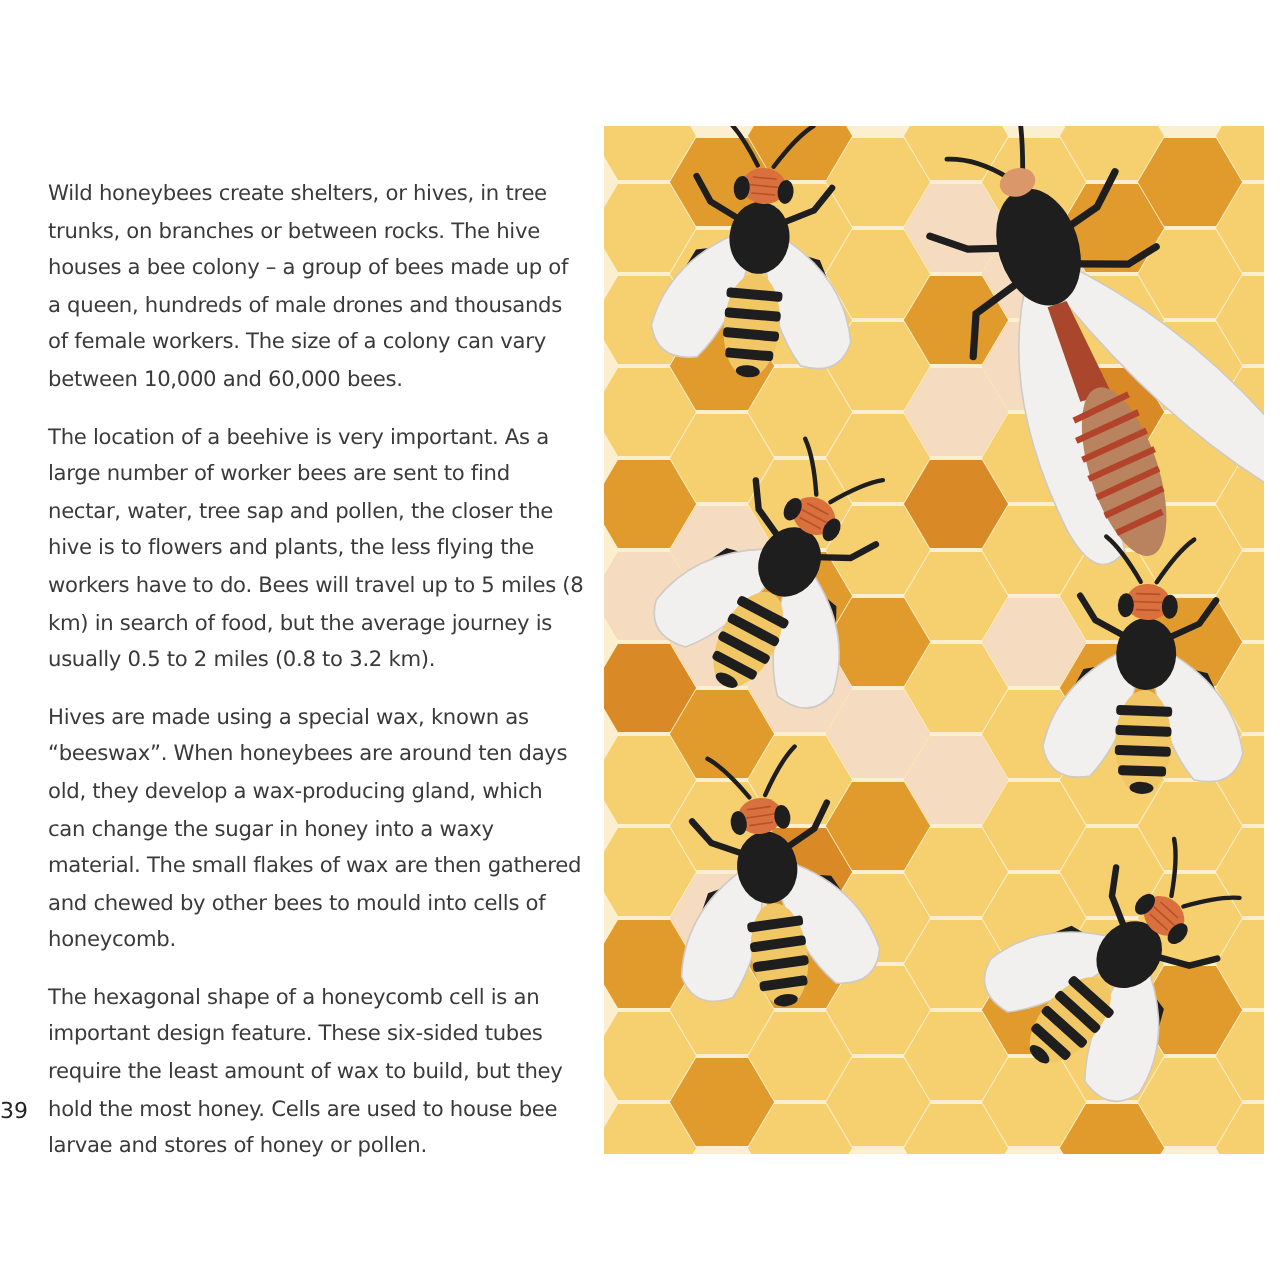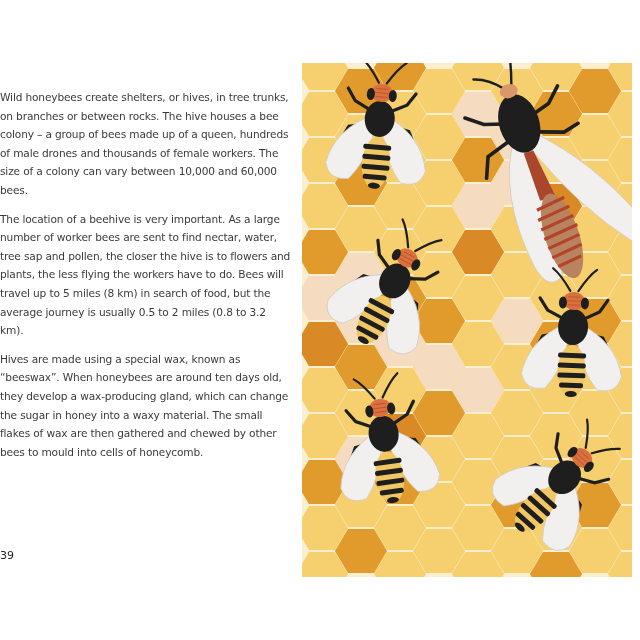--- a/index.html
+++ b/index.html
@@ -1,32 +1,33 @@
 <!DOCTYPE html>
 <html><head>
 <meta charset="utf-8">
 <style>
   html, body { margin:0; padding:0; }
   body { width:640px; height:640px; background:#ffffff; position:relative; overflow:hidden;
          font-family:"DejaVu Sans", sans-serif; }
   .text-col { position:absolute; left:0; top:88px; width:292px; }
   .title { font-family:"DejaVu Sans", sans-serif; font-weight:bold; font-size:20.5px; color:#111;
            margin:0 0 9px 0; letter-spacing:-0.3px; line-height:28px; }
-  .para { font-size:10.6px; line-height:18.6px; color:#3a3a3a; margin:0 0 10px 0; letter-spacing:-0.15px; }
+  .para { font-size:10.6px; line-height:18.6px; color:#3a3a3a; margin:0 0 10px 0; letter-spacing:-0.15px;padding-left:24px; }
   .page-num { position:absolute; left:0; top:549px; font-size:11px; color:#222; }
   .illustration { position:absolute; left:302px; top:63px; width:330px; height:514px; overflow:hidden; background:#fbefcf; }
   .illustration svg { display:block; }
 </style>
 </head>
 <body>
 
 <div class="text-col">
   <p class="para">Wild honeybees create shelters, or hives, in tree trunks, on branches or between rocks. The hive houses a bee colony – a group of bees made up of a queen, hundreds of male drones and thousands of female workers. The size of a colony can vary between 10,000 and 60,000 bees.</p>
   <p class="para">The location of a beehive is very important. As a large number of worker bees are sent to find nectar, water, tree sap and pollen, the closer the hive is to flowers and plants, the less flying the workers have to do. Bees will travel up to 5 miles (8 km) in search of food, but the average journey is usually 0.5 to 2 miles (0.8 to 3.2 km).</p>
   <p class="para">Hives are made using a special wax, known as “beeswax”. When honeybees are around ten days old, they develop a wax-producing gland, which can change the sugar in honey into a waxy material. The small flakes of wax are then gathered and chewed by other bees to mould into cells of honeycomb.</p>
+  <p class="para">The hexagonal shape of a honeycomb cell is an important design feature. These six-sided tubes require the least amount of wax to build, but they hold the most honey. Cells are used to house bee larvae and stores of honey or pollen.</p>
 </div>
 
 <div class="page-num">39</div>
 
 <div class="illustration">
   <svg width="330" height="514" viewBox="0 0 330 514" xmlns="http://www.w3.org/2000/svg">
     <defs>
       <g id="hex">
         <polygon points="-13,-22 13,-22 26,0 13,22 -13,22 -26,0"></polygon>
       </g>

